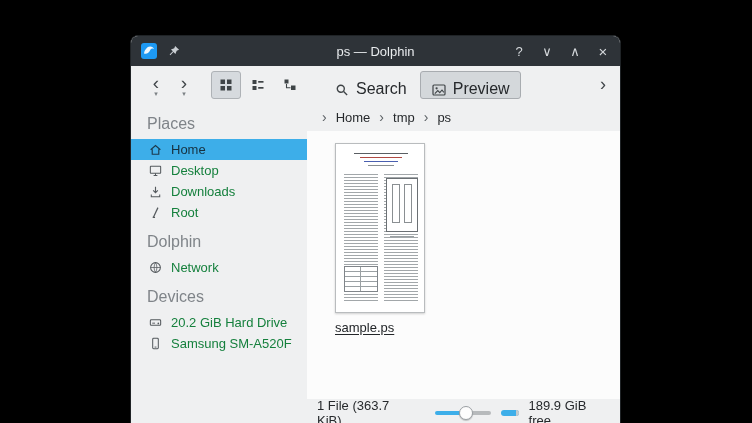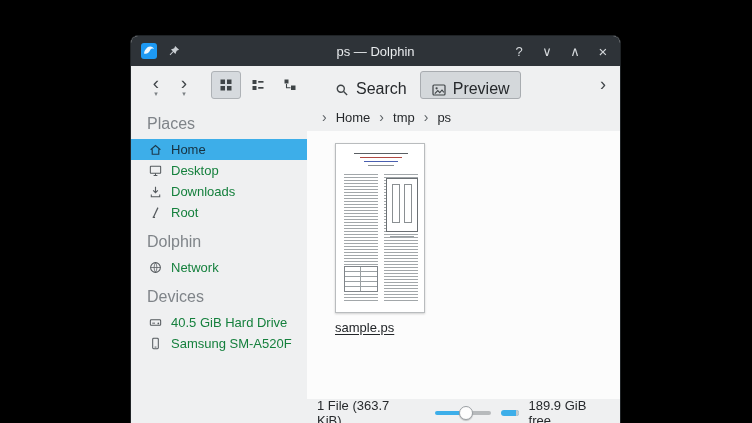--- a/index.html
+++ b/index.html
@@ -198,21 +198,21 @@
           <span>Network</span>
         </div>
 
         <div class="sechead">Devices</div>
         <div class="sitem">
           <svg class="sicon" viewBox="0 0 16 16">
             <rect x="2.5" y="5" width="11" height="6" rx="1" fill="none" stroke="currentColor" stroke-width="1.1"></rect>
             <circle cx="11" cy="9" r="0.9" fill="currentColor"></circle>
               <path d="M4.5 8.7h3" stroke="currentColor" stroke-width="1"></path>
           </svg>
-          <span>40.5 GiB Hard Drive</span>
+          <span>20.2 GiB Hard Drive</span>
         </div>
         <div class="sitem">
           <svg class="sicon" viewBox="0 0 16 16">
             <rect x="5" y="2.5" width="6" height="11" rx="1" fill="none" stroke="currentColor" stroke-width="1.1"></rect>
             <path d="M7 11.8h2" stroke="currentColor" stroke-width="1"></path>
           </svg>
           <span>Samsung SM-A520F</span>
         </div>
       </div>
 

